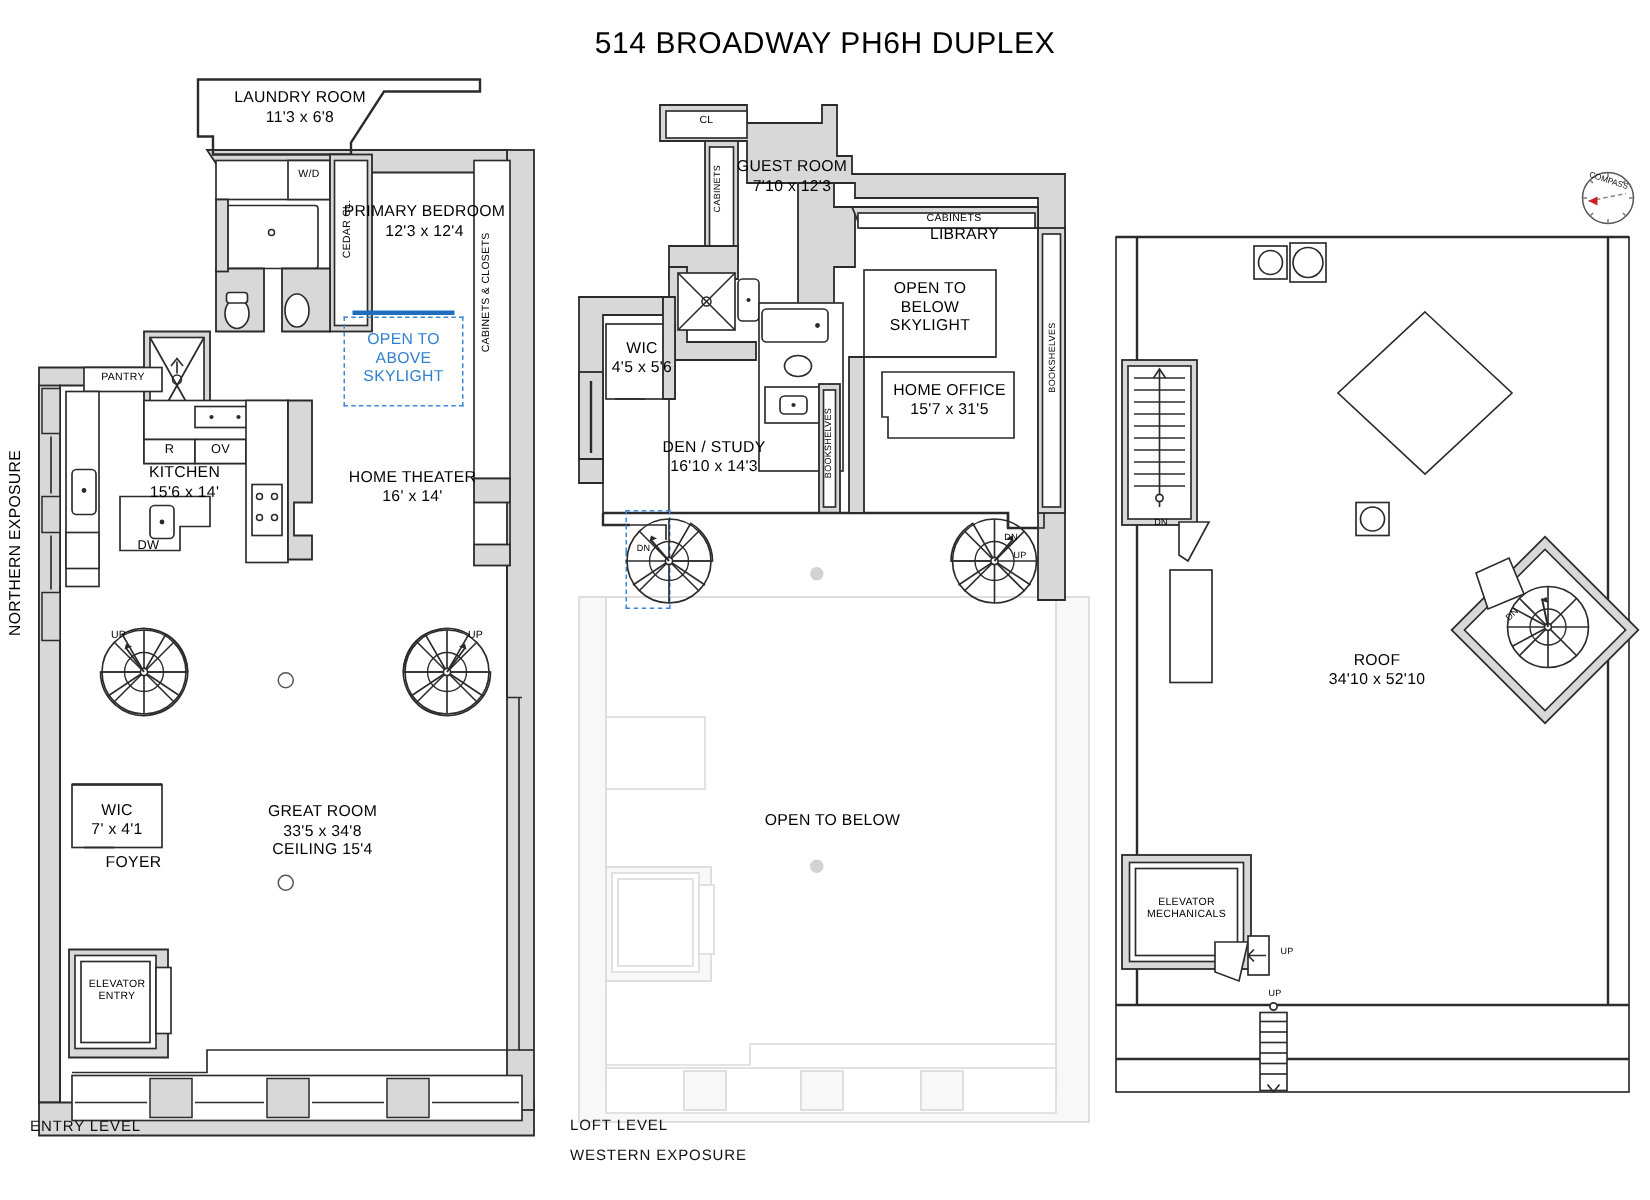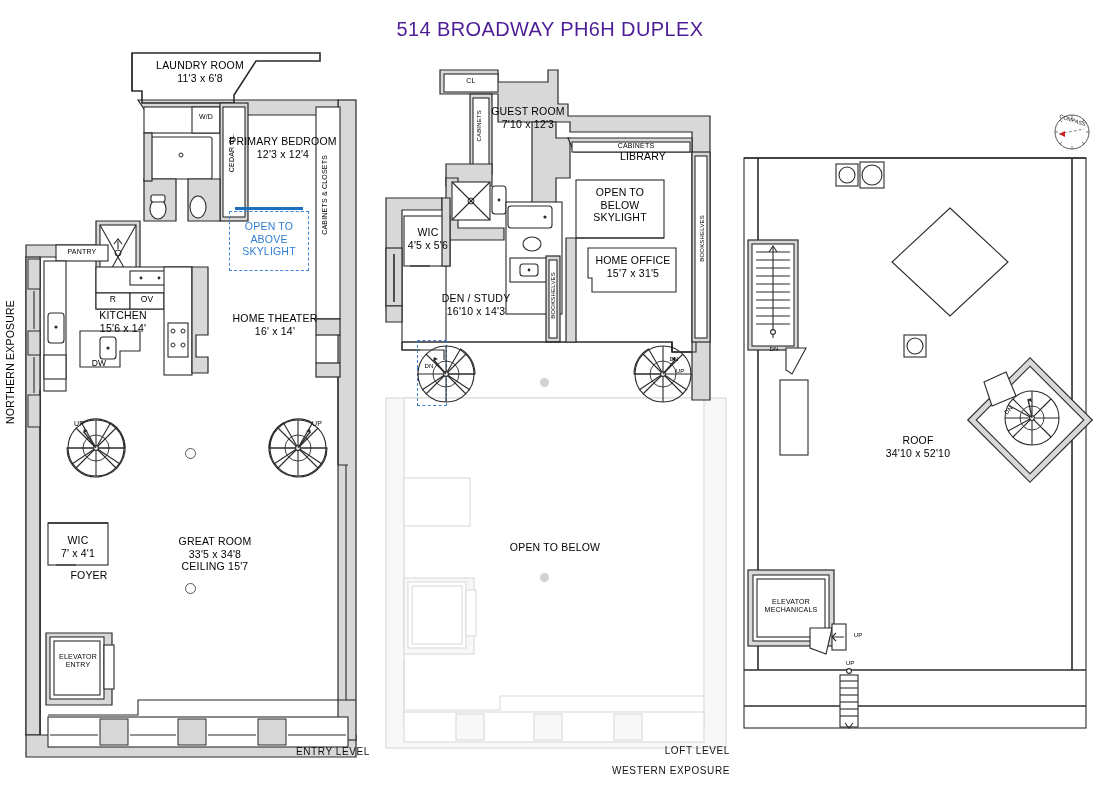--- a/index.html
+++ b/index.html
@@ -2,27 +2,27 @@
 <html><head>
 <meta charset="utf-8">
 <style>
   html,body{margin:0;padding:0;background:#ffffff;}
   body{width:1100px;height:800px;position:relative;overflow:hidden;
        font-family:"Liberation Sans","DejaVu Sans",sans-serif;color:#111;}
   .stage{position:absolute;left:0;top:0;width:1100px;height:800px;}
   .abs{position:absolute;}
   
   #title{left:0;top:18px;width:1100px;text-align:center;font-size:20px;
-         letter-spacing:.4px;font-weight:400;color:#4c1d95;}
+         letter-spacing:.4px;font-weight:400;color:#000000;}
   .lbl{font-size:10.5px;line-height:12.5px;text-align:center;color:#000;
        letter-spacing:.2px;white-space:nowrap;}
   .lbl.sm{font-size:8.5px;line-height:10px;}
   .lbl.xs{font-size:7px;line-height:8px;}
   .lbl.tiny{font-size:6px;line-height:7px;}
-  .lvl{font-size:10px;letter-spacing:.6px;text-align:right;width:100%;}
+  .lvl{font-size:10px;letter-spacing:.6px;text-align:left;width:100%;}
   .vert{writing-mode:vertical-rl;transform:rotate(180deg);white-space:nowrap;}
   .blue{color:#2f7fd0;}
   .dash{border:1.6px dashed #3f86d6;box-sizing:border-box;}
   .rule{background:#2b2b2b;}
   svg{display:block;overflow:visible;}
 </style>
 </head>
 <body>
 
 <div class="stage">
@@ -258,21 +258,21 @@
       <div>7' x 4'1</div>
     </div>
 
     <div class="abs lbl" style="left:24px;top:512px;width:90px;">
       <div style="margin-top:12px">FOYER</div>
     </div>
 
     <div class="abs lbl" style="left:130px;top:490px;width:130px;">
       <div>GREAT ROOM</div>
       <div>33'5 x 34'8</div>
-      <div>CEILING 15'7</div>
+      <div>CEILING 15'4</div>
     </div>
 
     <div class="abs lbl xs" style="left:32px;top:608px;width:52px;">
       <div>ELEVATOR</div>
       <div>ENTRY</div>
     </div>
 
     <div class="abs" style="left:165px;top:403px;width:9px;height:9px;border:1.3px solid #555;border-radius:50%;"></div>
     <div class="abs" style="left:165px;top:538px;width:9px;height:9px;border:1.3px solid #555;border-radius:50%;"></div>
 

